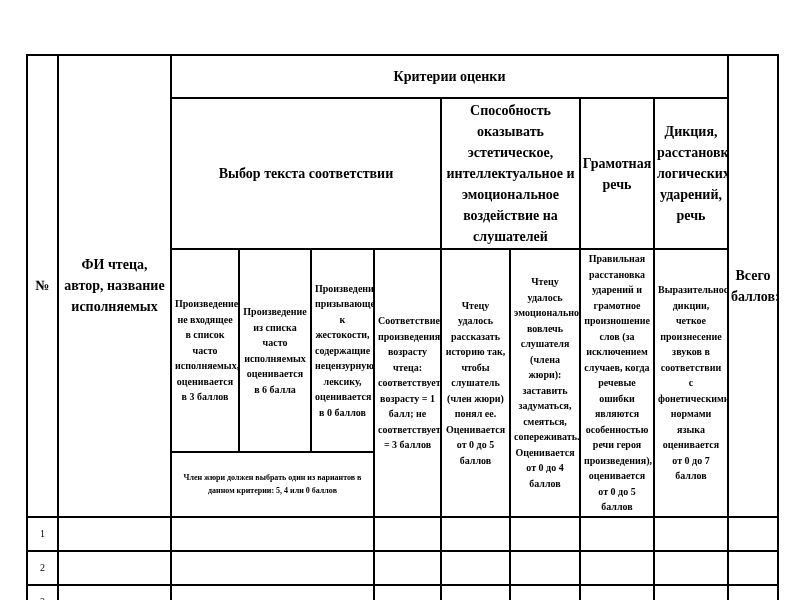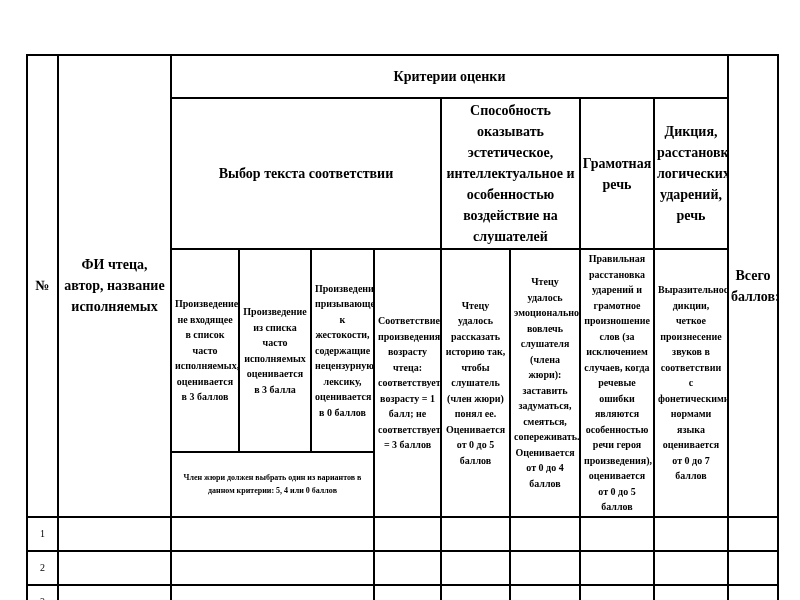--- a/index.html
+++ b/index.html
@@ -82,28 +82,28 @@
     <tbody>
         <tr class="r1">
       <td rowspan="4" class="h-main">№</td>
       <td rowspan="4" class="h-main">ФИ чтеца, автор, название исполняемых</td>
       <td colspan="8" class="h-main">Критерии оценки</td>
       <td rowspan="4" class="h-main">Всего баллов:</td>
     </tr>
 
     <tr class="r2">
       <td colspan="4" class="h-main">Выбор текста соответствии</td>
-      <td colspan="2" class="h-main">Способность оказывать эстетическое, интеллектуальное и особенностью воздействие на слушателей</td>
+      <td colspan="2" class="h-main">Способность оказывать эстетическое, интеллектуальное и эмоциональное воздействие на слушателей</td>
       <td class="h-main h-tight">Грамотная речь</td>
       <td class="h-main">Дикция, расстановка логических ударений, речь</td>
     </tr>
 
     <tr class="r3">
       <td class="h-sub">Произведение, не входящее в список часто исполняемых, оценивается в 3 баллов</td>
-      <td class="h-sub">Произведение из списка часто исполняемых оценивается в 3 балла</td>
+      <td class="h-sub">Произведение из списка часто исполняемых оценивается в 6 балла</td>
       <td class="h-sub">Произведение, призывающее к жестокости, содержащие нецензурную лексику, оценивается в 0 баллов</td>
       <td rowspan="2" class="h-sub">Соответствие произведения возрасту чтеца: соответствует возрасту = 1 балл; не соответствует = 3 баллов</td>
       <td rowspan="2" class="h-sub">Чтецу удалось рассказать историю так, чтобы слушатель (член жюри) понял ее. Оценивается от 0 до 5 баллов</td>
       <td rowspan="2" class="h-sub">Чтецу удалось эмоционально вовлечь слушателя (члена жюри): заставить задуматься, смеяться, сопереживать. Оценивается от 0 до 4 баллов</td>
       <td rowspan="2" class="h-sub">Правильная расстановка ударений и грамотное произношение слов (за исключением случаев, когда речевые ошибки являются особенностью речи героя произведения), оценивается от 0 до 5 баллов</td>
       <td rowspan="2" class="h-sub">Выразительность дикции, четкое произнесение звуков в соответствии с фонетическими нормами языка оценивается от 0 до 7 баллов</td>
     </tr>
 
     <tr class="r4">
       <td colspan="3" class="h-note">Член жюри должен выбрать один из вариантов в данном критерии: 5, 4 или 0 баллов</td>

